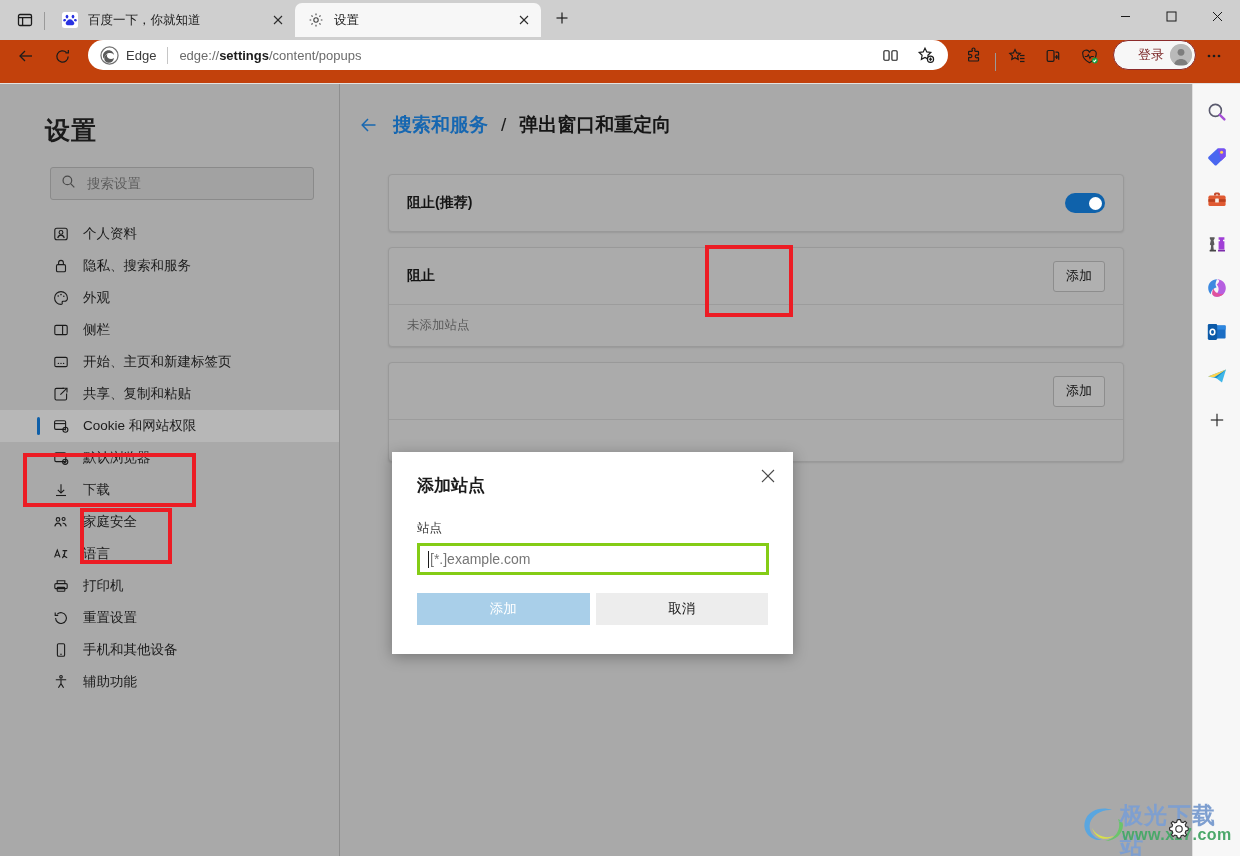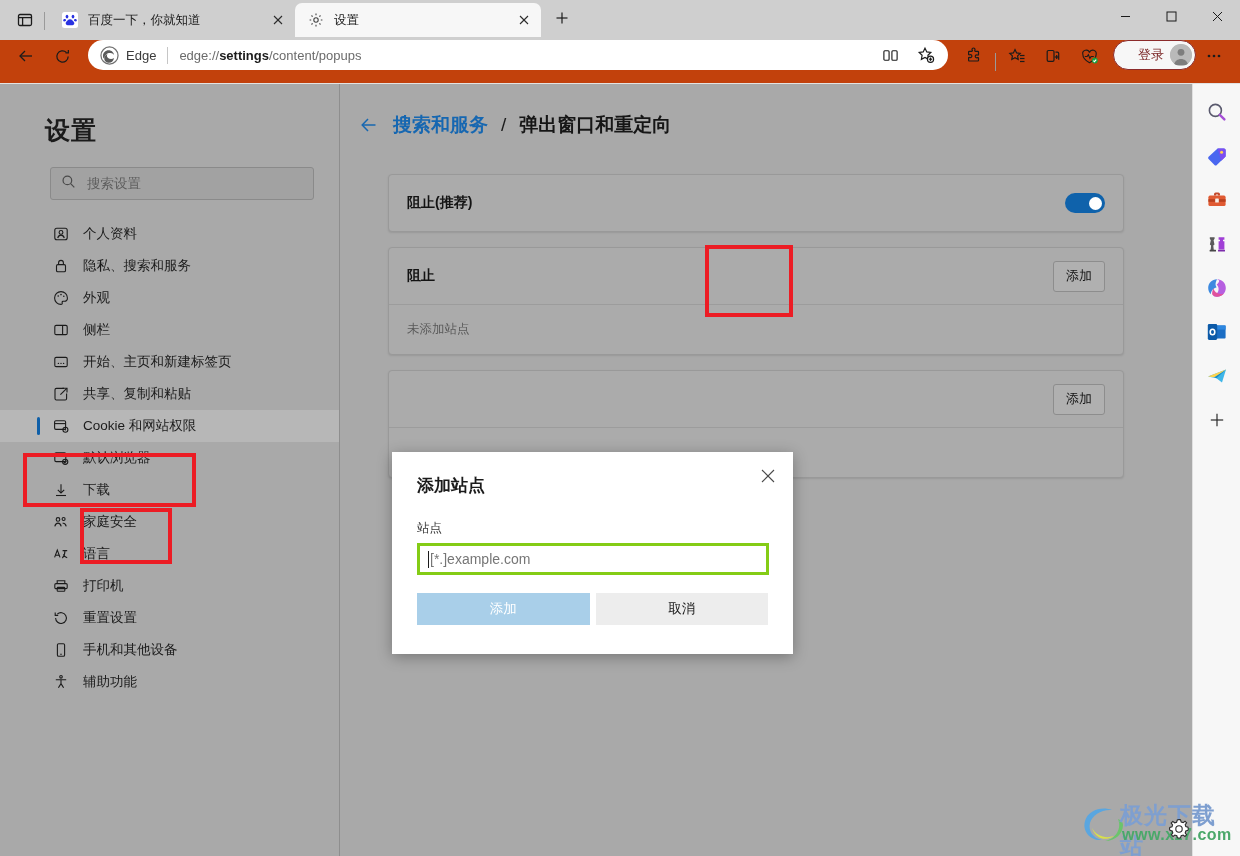--- a/index.html
+++ b/index.html
@@ -151,21 +151,21 @@
     border: 1px solid #999999;
     border-radius: 4px;
     box-shadow: 0 1px 2px rgba(0,0,0,.10);
   }
   .card-row {
     height: 56px; display: flex; align-items: center; padding: 0 18px;
   }
   .card-row .row-label { font-size: 14px; color: #131313; font-weight: 600; }
   .card-row .row-right { margin-left: auto; display: flex; align-items: center; }
   .card-sub {
-    border-top: 1px solid #9c9c9c; height: 50px;
+    border-top: 1px solid #9c9c9c; height: 42px;
     display: flex; align-items: center; padding: 0 18px;
     font-size: 12.5px; color: #5a5a5a;
   }
   .add-btn {
     height: 31px; min-width: 52px; padding: 0 12px;
     border: 1px solid #8d8d8d; border-radius: 3px;
     background: #b0b0b0; color: #141414; font-size: 13px;
     display: flex; align-items: center; justify-content: center; cursor: pointer;
     font-family: inherit;
   }

